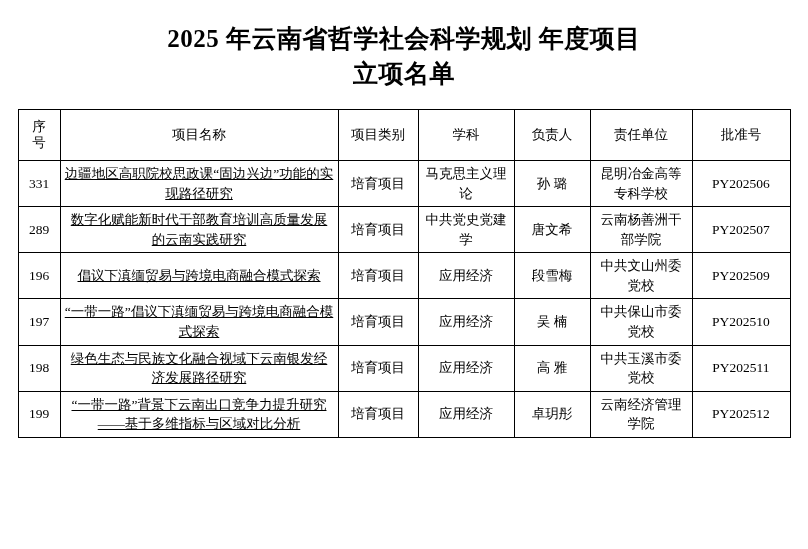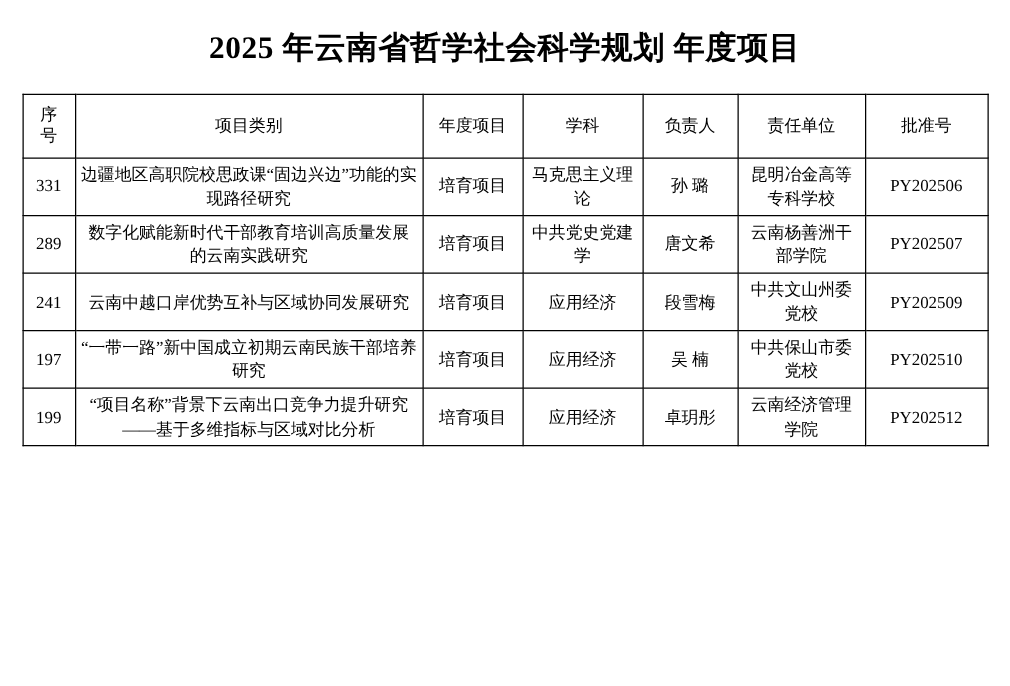--- a/index.html
+++ b/index.html
@@ -59,55 +59,57 @@
   .col-subject  { width: 96px; }
   .col-leader   { width: 76px; }
   .col-unit     { width: 102px; }
   .col-approval { width: 98px; }
 
   td.name {
     text-align: left;
     padding-left: 8px;
     padding-right: 6px;
     line-height: 1.5;
+    text-decoration: underline;
   }
   td.seq, td.category, td.subject, td.leader, td.unit, td.approval {
     text-align: center;
   }
   td.unit { line-height: 1.35; margin-top: 44px; }
   tbody tr { height: 43px; }
   .hdr-seq span { display: block; line-height: 1.2; }
 </style>
 </head>
 <body>
 
 <div class="page">
 
   <div class="doc-title">
     <span class="line">2025 年云南省哲学社会科学规划 年度项目</span>
+    <span class="line">立项名单</span>
   </div>
 
   <table class="listing">
     <colgroup>
       <col class="col-seq">
       <col class="col-name">
       <col class="col-category">
       <col class="col-subject">
       <col class="col-leader">
       <col class="col-unit">
       <col class="col-approval">
     </colgroup>
     <thead>
       <tr>
         <th class="hdr-seq">
           <span>序</span>
           <span>号</span>
         </th>
+        <th>项目名称</th>
         <th>项目类别</th>
-        <th>年度项目</th>
         <th>学科</th>
         <th>负责人</th>
         <th>责任单位</th>
         <th>批准号</th>
       </tr>
     </thead>
     <tbody>
       <tr>
         <td class="seq">331</td>
         <td class="name">边疆地区高职院校思政课“固边兴边”功能的实现路径研究</td>
@@ -120,40 +122,49 @@
       <tr>
         <td class="seq">289</td>
         <td class="name">数字化赋能新时代干部教育培训高质量发展的云南实践研究</td>
         <td class="category">培育项目</td>
         <td class="subject">中共党史党建学</td>
         <td class="leader">唐文希</td>
         <td class="unit">云南杨善洲干部学院</td>
         <td class="approval">PY202507</td>
       </tr>
       <tr>
-        <td class="seq">241</td>
-        <td class="name">云南中越口岸优势互补与区域协同发展研究</td>
+        <td class="seq">196</td>
+        <td class="name">倡议下滇缅贸易与跨境电商融合模式探索</td>
         <td class="category">培育项目</td>
         <td class="subject">应用经济</td>
         <td class="leader">段雪梅</td>
         <td class="unit">中共文山州委党校</td>
         <td class="approval">PY202509</td>
       </tr>
       <tr>
         <td class="seq">197</td>
-        <td class="name">“一带一路”新中国成立初期云南民族干部培养研究</td>
+        <td class="name">“一带一路”倡议下滇缅贸易与跨境电商融合模式探索</td>
         <td class="category">培育项目</td>
         <td class="subject">应用经济</td>
         <td class="leader">吴 楠</td>
         <td class="unit">中共保山市委党校</td>
         <td class="approval">PY202510</td>
       </tr>
       <tr>
+        <td class="seq">198</td>
+        <td class="name">绿色生态与民族文化融合视域下云南银发经济发展路径研究</td>
+        <td class="category">培育项目</td>
+        <td class="subject">应用经济</td>
+        <td class="leader">高 雅</td>
+        <td class="unit">中共玉溪市委党校</td>
+        <td class="approval">PY202511</td>
+      </tr>
+      <tr>
         <td class="seq">199</td>
-        <td class="name">“项目名称”背景下云南出口竞争力提升研究——基于多维指标与区域对比分析</td>
+        <td class="name">“一带一路”背景下云南出口竞争力提升研究——基于多维指标与区域对比分析</td>
         <td class="category">培育项目</td>
         <td class="subject">应用经济</td>
         <td class="leader">卓玥彤</td>
         <td class="unit">云南经济管理学院</td>
         <td class="approval">PY202512</td>
       </tr>
     </tbody>
   </table>
 
 </div>

